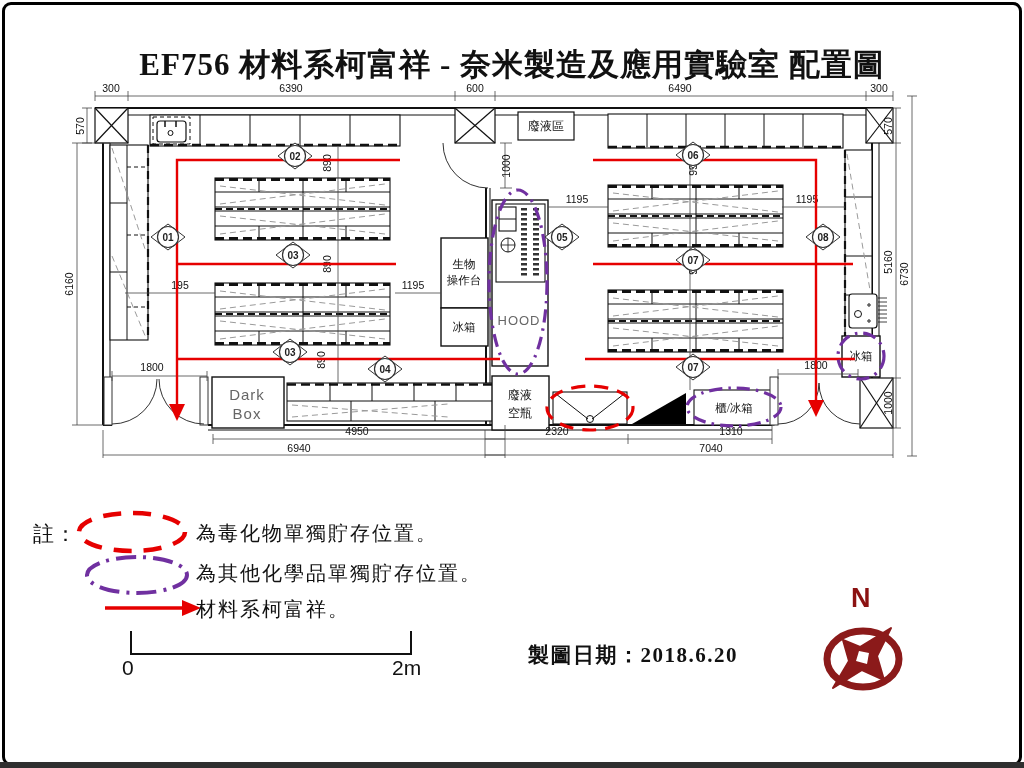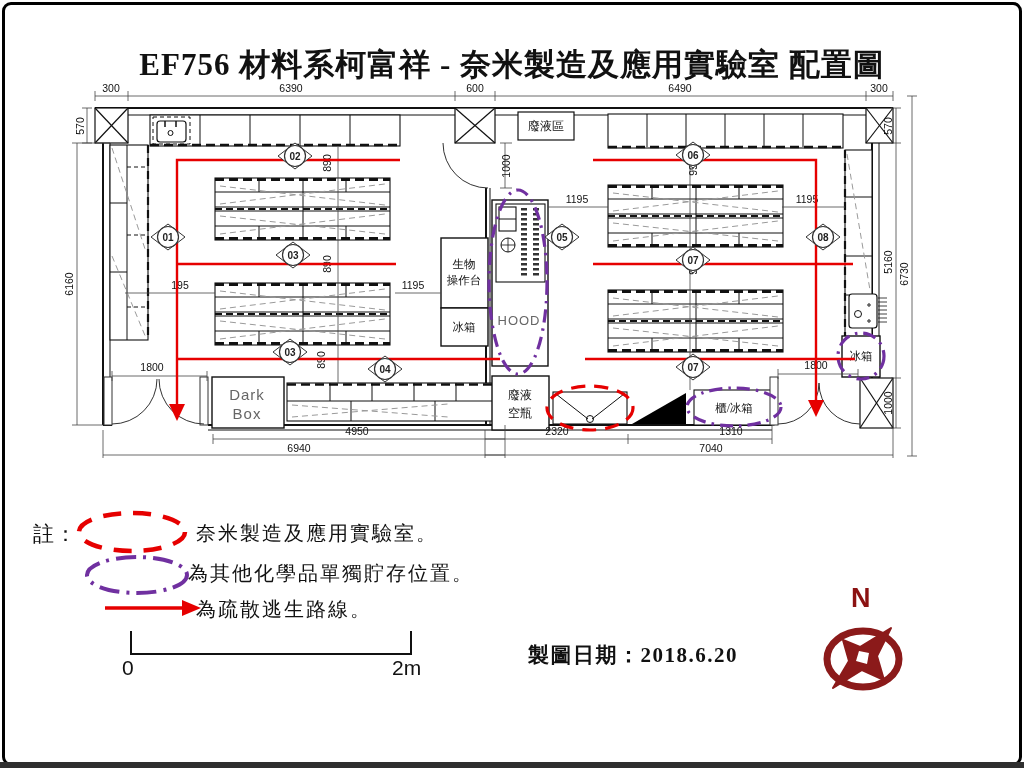--- a/index.html
+++ b/index.html
@@ -371,32 +371,32 @@
     <use href="#mk" transform="translate(823,237)"></use>
       <text class="mk" x="823" y="240.5" text-anchor="middle">08</text>
   </g>
 </svg>
 
 <div class="abs note-prefix" style="left:33px;top:520px">註：</div>
 
 <svg class="abs" style="left:72px;top:508px" width="125" height="48">
   <ellipse cx="60" cy="24" rx="53" ry="19" fill="none" stroke="#e60000" stroke-width="4.5" stroke-dasharray="18 12"></ellipse>
 </svg>
-<div class="abs legend-text" style="left:196px;top:520px">奈米製造及應用實驗室。</div>
+<div class="abs legend-text" style="left:196px;top:520px">為毒化物單獨貯存位置。</div>
 
 <svg class="abs" style="left:80px;top:552px" width="120" height="46">
   <ellipse cx="57" cy="23" rx="50" ry="18" fill="none" stroke="#7030a0" stroke-width="4" stroke-dasharray="20 7 3 7"></ellipse>
 </svg>
-<div class="abs legend-text" style="left:188px;top:560px">為其他化學品單獨貯存位置。</div>
+<div class="abs legend-text" style="left:196px;top:560px">為其他化學品單獨貯存位置。</div>
 
 <svg class="abs" style="left:100px;top:596px" width="105" height="24">
   <line x1="5" y1="12" x2="82" y2="12" stroke="#e60000" stroke-width="3.5"></line>
   <polygon points="82,4 82,20 101,12" fill="#e60000"></polygon>
 </svg>
-<div class="abs legend-text" style="left:196px;top:596px">為疏散逃生路線。</div>
+<div class="abs legend-text" style="left:196px;top:596px">材料系柯富祥。</div>
 
 <div class="scalebar"></div>
 <div class="scalelbl" style="left:122px;top:656px">0</div>
 <div class="scalelbl" style="left:392px;top:656px">2m</div>
 
 <div class="datetext">製圖日期：2018.6.20</div>
 
 <div class="north">N</div>
 <svg class="abs" style="left:800px;top:600px" width="130" height="110">
   <ellipse cx="63" cy="59" rx="36" ry="28" fill="none" stroke="#8b1a1a" stroke-width="7"></ellipse>

